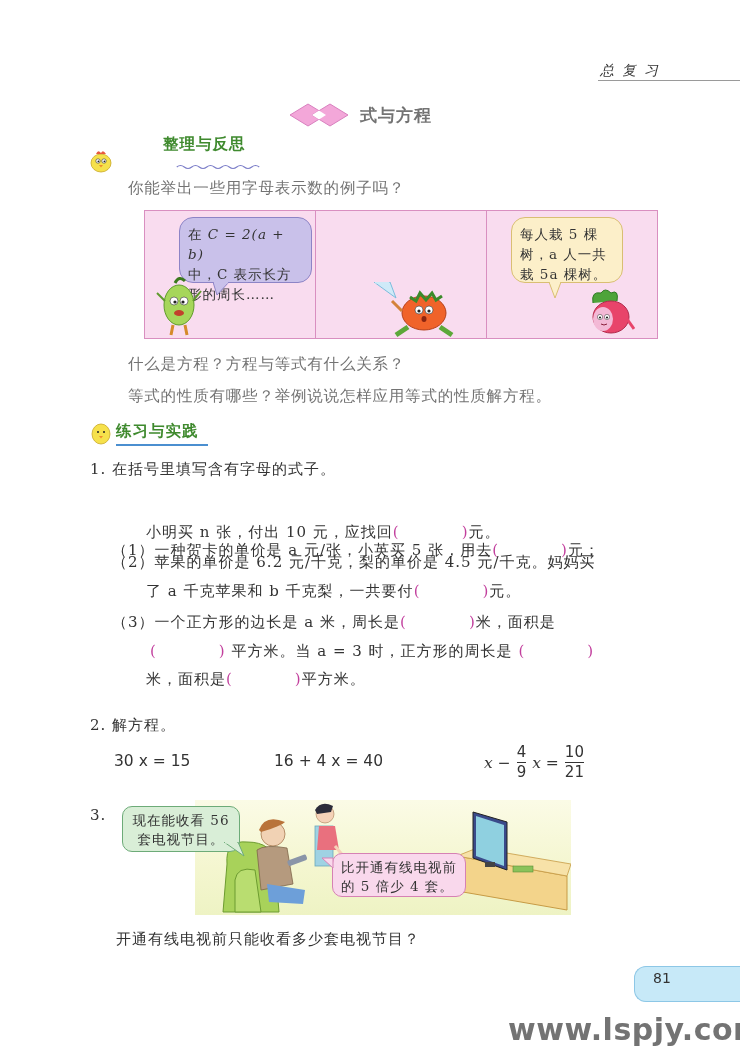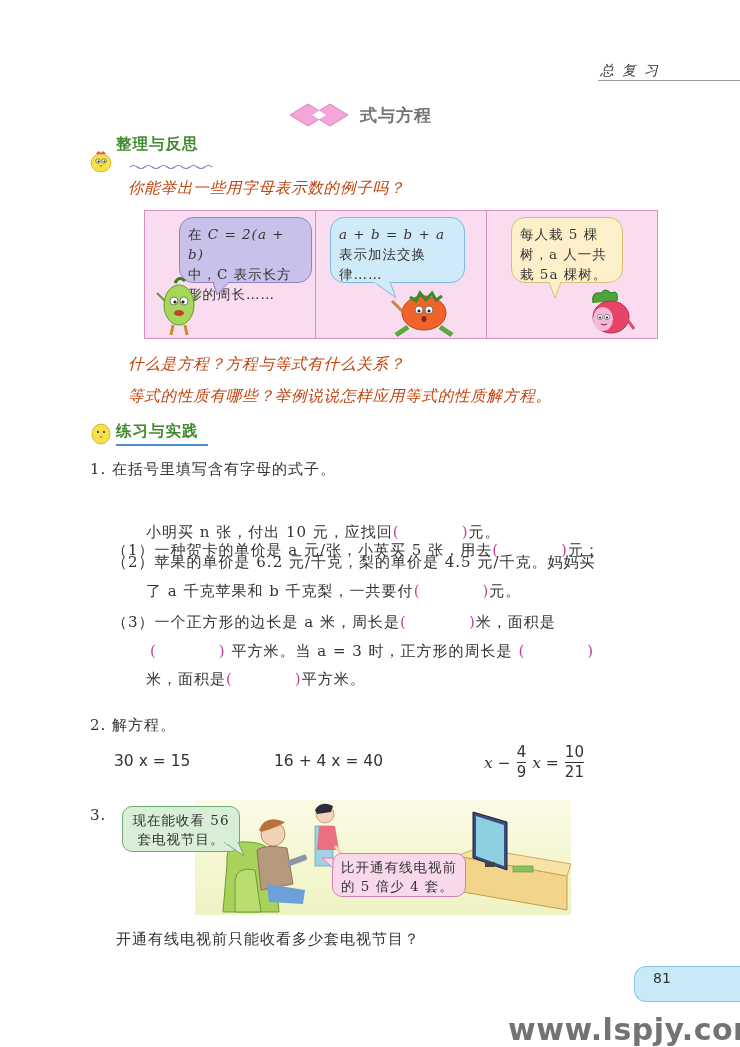--- a/index.html
+++ b/index.html
@@ -17,21 +17,21 @@
   .diamonds { width: 62px; height: 26px; position: relative; margin-right: 10px; }
   .diamonds svg { width: 62px; height: 26px; display: block; }
   .title { font-family: "DejaVu Sans", "Liberation Sans", sans-serif; font-size: 17px; font-weight: bold; color: #737373; letter-spacing: 1px; }
 
   
   .sec { display: flex; align-items: flex-end; }
   .sec .mascot { width: 26px; height: 26px; position: relative; margin-right: 2px; }
   .sec .label { font-family: "DejaVu Sans", "Liberation Sans", sans-serif; font-size: 15.5px; color: #3f8a2e; font-weight: bold; letter-spacing: 1px; }
   .wavy { height: 6px; }
 
-  .para { font-size: 15.5px; color: #c2410c; letter-spacing: 0.8px; font-style: italic; }
+  .para { font-size: 15.5px; color: #737373; letter-spacing: 0.8px; }
 
   
   .panel { left: 144px; top: 210px; width: 514px; height: 129px; background: #f9dcef; border: 1px solid #d98fc0; display: flex; }
   .cell { position: relative; flex: 1; border-right: 1px solid #d98fc0; }
   .cell:last-child { border-right: none; }
   .bubble { position: absolute; border-radius: 14px; padding: 6px 8px; font-size: 13.5px; line-height: 20px; letter-spacing: 1px; color: #333; }
   .bubble.purple { background: #c9c1ea; border: 1px solid #8d84c6; left: 34px; top: 6px; width: 133px; height: 66px; }
   .bubble.blue { background: #cfeaf8; border: 1px solid #7bbcdc; left: 14px; top: 6px; width: 135px; height: 66px; }
   .bubble.yellow { background: #fcefc9; border: 1px solid #d9be73; left: 24px; top: 6px; width: 112px; height: 66px; }
   .math { font-style: italic; font-family: "DejaVu Serif", serif; }
@@ -64,21 +64,21 @@
   <div class="diamonds">
     <svg viewBox="0 0 62 26">
       <polygon points="2,13 20,2 38,13 20,24" fill="#f3a7d9" stroke="#d980bf" stroke-width="1"></polygon>
       <polygon points="24,13 42,2 60,13 42,24" fill="#f3a7d9" stroke="#d980bf" stroke-width="1"></polygon>
       <polygon points="24,13 31,8.5 38,13 31,17.5" fill="#ffffff"></polygon>
     </svg>
   </div>
   <span class="title">式与方程</span>
 </div>
 
-<div class="abs sec" style="left:88px; top:134px;">
+<div class="abs sec" style="left:88px; top:134px;gap:47px;">
   <div class="mascot">
     <svg viewBox="0 0 26 26" width="26" height="26">
       <ellipse cx="13" cy="15" rx="10" ry="9" fill="#f6e14b" stroke="#c9a823" stroke-width="0.8"></ellipse>
       <path d="M8 6 Q10 1 13 5 Q15 1 18 6" fill="#e85b3d"></path>
       <circle cx="10" cy="13" r="2.2" fill="#fff" stroke="#333" stroke-width="0.6"></circle>
       <circle cx="16" cy="13" r="2.2" fill="#fff" stroke="#333" stroke-width="0.6"></circle>
       <circle cx="10.4" cy="13.3" r="0.9" fill="#222"></circle>
       <circle cx="16.4" cy="13.3" r="0.9" fill="#222"></circle>
       <path d="M11 17 L13 19.5 L15 17 Z" fill="#f08c2c"></path>
     </svg>
@@ -111,25 +111,20 @@
       <circle cx="31" cy="28" r="4" fill="#fff" stroke="#333" stroke-width="0.6"></circle>
       <circle cx="22" cy="29" r="1.6" fill="#222"></circle>
       <circle cx="30" cy="29" r="1.6" fill="#222"></circle>
       <ellipse cx="26" cy="40" rx="5" ry="3" fill="#c2412c"></ellipse>
       <path d="M12 28 L4 20" stroke="#5f9a2c" stroke-width="2"></path>
       <path d="M40 28 L48 18" stroke="#5f9a2c" stroke-width="2"></path>
       <path d="M20 52 L18 62 M32 52 L34 62" stroke="#d58a2a" stroke-width="3"></path>
     </svg>
   </div>
   <div class="cell">
-    <div class="bubble blue">
-      <div class="math">a + b = b + a</div>
-      <div>表示加法交换</div>
-      <div>律……</div>
-    </div>
     <svg class="abs" style="left:58px; top:71px;" width="24" height="18">
       <polygon points="0,0 16,0 22,16" fill="#cfeaf8" stroke="#7bbcdc" stroke-width="1"></polygon>
       <line x1="1" y1="0.5" x2="15" y2="0.5" stroke="#cfeaf8" stroke-width="2"></line>
     </svg>
     <svg class="abs" style="left:70px; top:74px;" width="76" height="54" viewBox="0 0 76 54">
       <ellipse cx="38" cy="28" rx="22" ry="17" fill="#f0632a" stroke="#b5401b" stroke-width="1"></ellipse>
       <path d="M24 12 L30 16 L34 8 L40 15 L46 8 L50 15 L56 11" stroke="#3b8a2a" stroke-width="3" fill="none"></path>
       <circle cx="33" cy="25" r="4" fill="#fff" stroke="#333" stroke-width="0.6"></circle>
       <circle cx="43" cy="25" r="4" fill="#fff" stroke="#333" stroke-width="0.6"></circle>
       <circle cx="33" cy="26" r="1.6" fill="#222"></circle>

